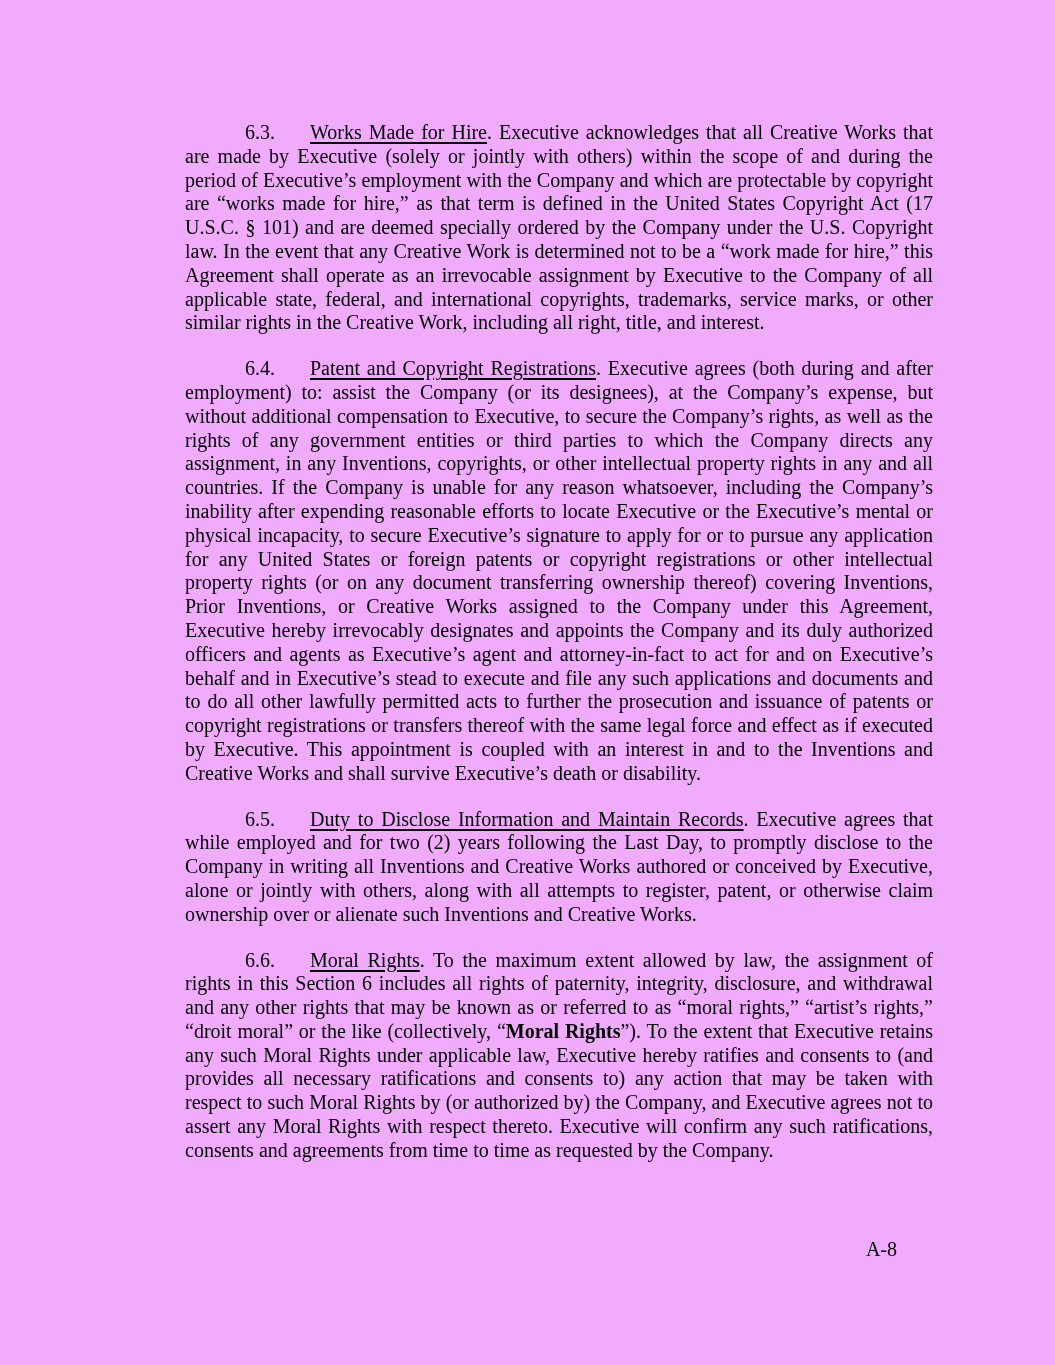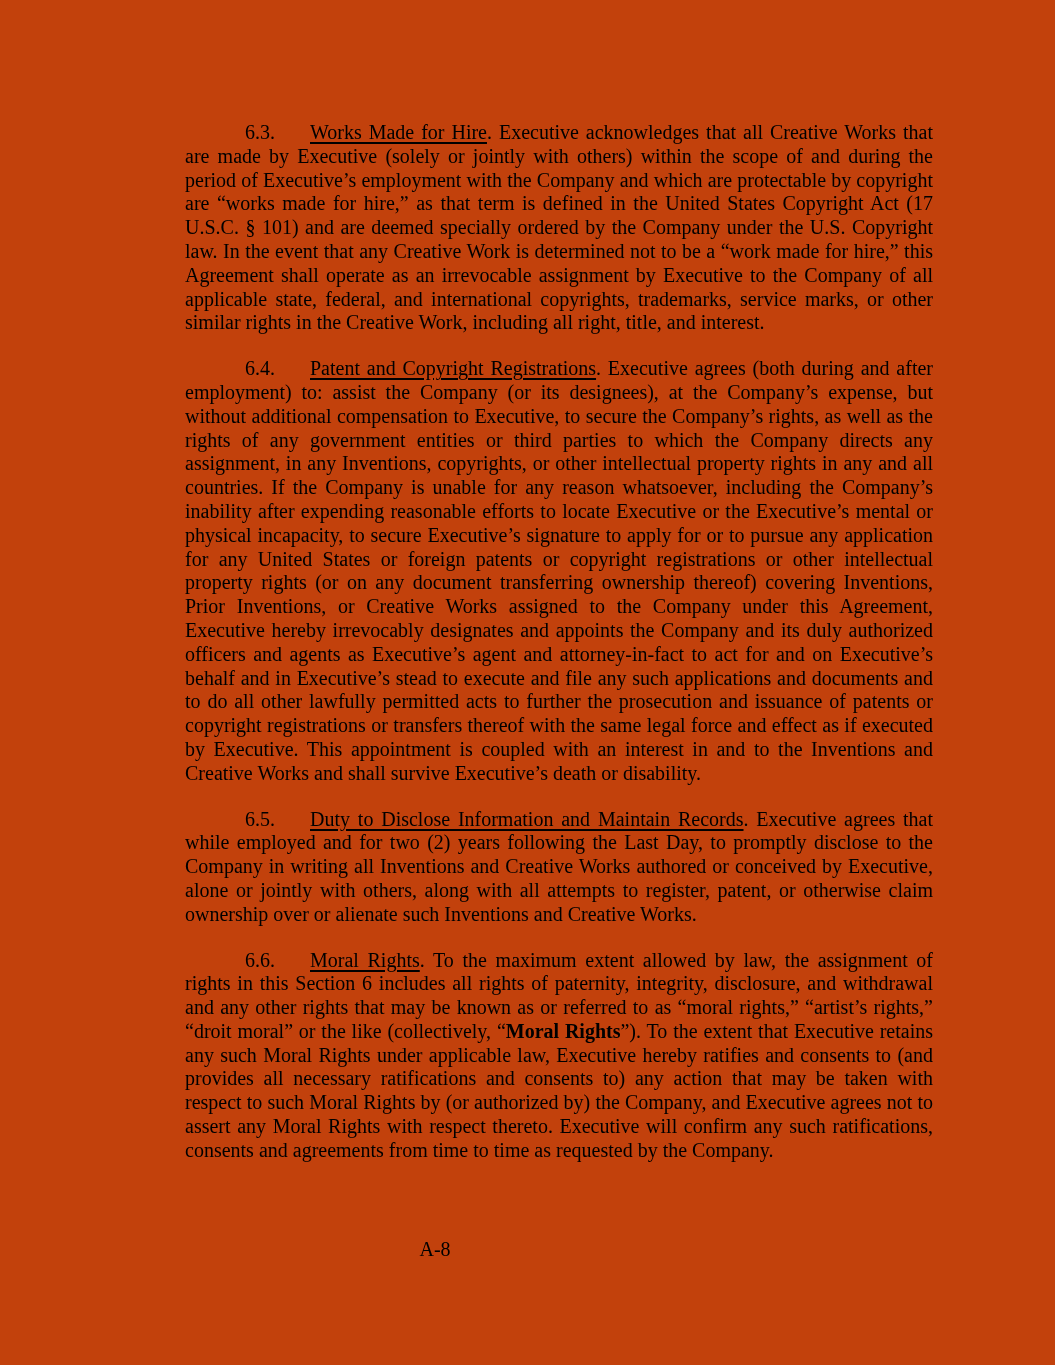--- a/index.html
+++ b/index.html
@@ -13,21 +13,21 @@
     position: relative;
     font-family: "Liberation Serif", serif;
     color: #000000;
   }
   .page {
     position: absolute;
     left: 0;
     top: 0;
     width: 1055px;
     height: 1365px;
-    background: #c2410c;
+    background: #f0abfc;
   }
   .content {
     position: absolute;
     left: 185px;
     top: 121px;
     width: 748px;
     font-size: 20px;
     line-height: 23.8px;
     text-align: justify;
     text-justify: inter-word;
@@ -49,22 +49,23 @@
     text-underline-offset: 3px;
   }
   .bold-term {
     font-weight: bold;
   }
   .footer {
     position: absolute;
     left: 0;
     top: 1238px;
     width: 870px;
-    text-align: center;
+    text-align: right;
     font-size: 20px;
+    padding-left: 27px;
   }
 </style>
 </head>
 <body>
 
 <div class="page">
   <div class="content">
 
     <p class="para"><span class="secnum">6.3.</span><span class="heading">Works Made for Hire</span><span>. Executive acknowledges that all Creative Works that are made by Executive (solely or jointly with others) within the scope of and during the period of Executive’s employment with the Company and which are protectable by copyright are “works made for hire,” as that term is defined in the United States Copyright Act (17 U.S.C. § 101) and are deemed specially ordered by the Company under the U.S. Copyright law. In the event that any Creative Work is determined not to be a “work made for hire,” this Agreement shall operate as an irrevocable assignment by Executive to the Company of all applicable state, federal, and international copyrights, trademarks, service marks, or other similar rights in the Creative Work, including all right, title, and interest.</span></p>
 

